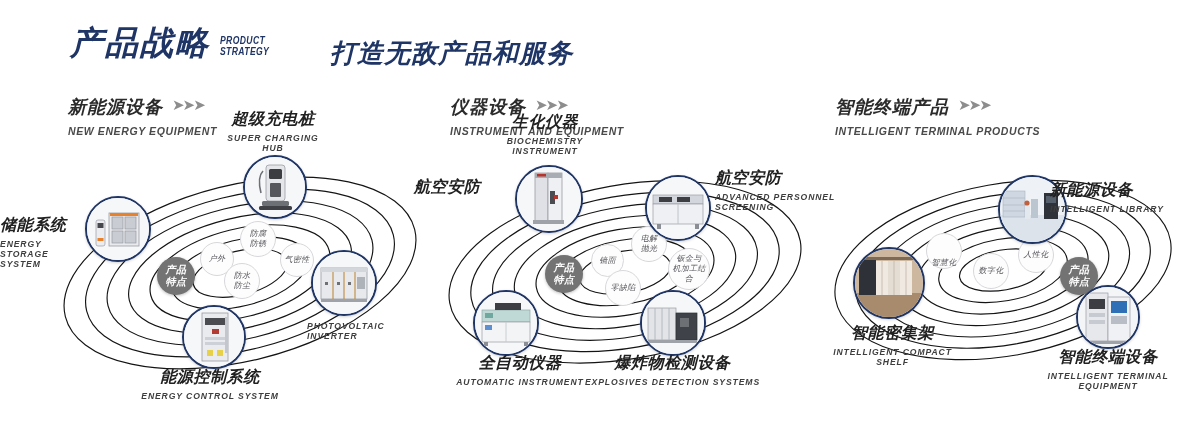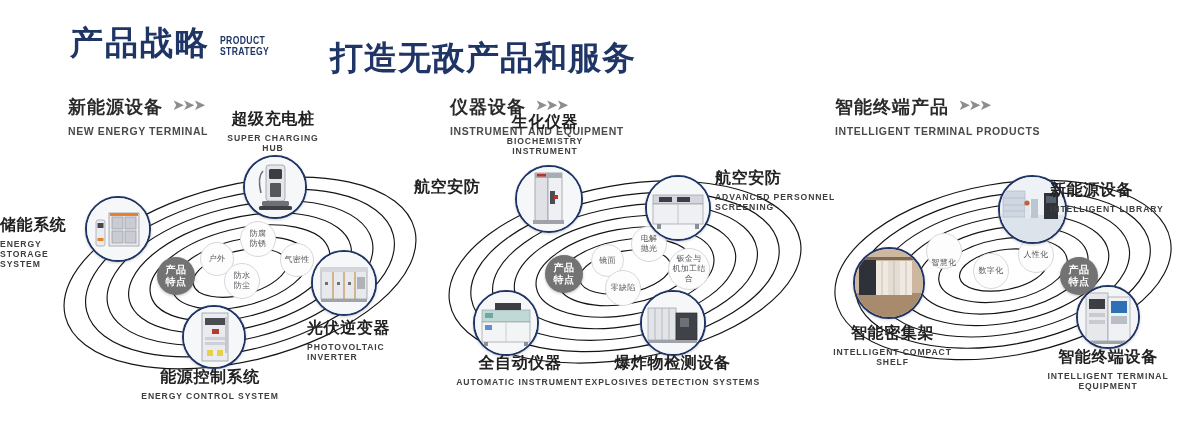--- a/index.html
+++ b/index.html
@@ -4,37 +4,37 @@
 <style>
   html,body{margin:0;padding:0;}
   body{
     width:1200px;height:422px;
     background:#ffffff;
     font-family:"Liberation Sans","DejaVu Sans",sans-serif;
     overflow:hidden;
     position:relative;
     color:#2a2a2a;
   }
-  #stage{position:absolute;left:0;top:0;width:1200px;height:422px;}
+  #stage{position:absolute;left:0;top:0;width:1200px;height:422px;font-style:italic;}
 
   
   .hdr{position:absolute;left:70px;top:26px;display:flex;align-items:flex-end;}
   .hdr-cn{
     font-size:33px;font-weight:bold;color:#1f3566;letter-spacing:2px;
     line-height:1;font-family:"Liberation Sans","DejaVu Sans",sans-serif;
   }
   .hdr-en{
     margin-left:10px;margin-bottom:2px;
     font-size:11px;font-weight:bold;color:#1f3566;line-height:11px;
     letter-spacing:0.5px;transform:scaleX(.78);transform-origin:left bottom;
     white-space:pre-line;
   }
   .hdr-slogan{
     position:absolute;left:330px;top:36px;
-    font-size:33px;font-weight:bold;color:#1f3566;letter-spacing:1px;
+    font-size:26px;font-weight:bold;color:#1f3566;letter-spacing:1px;
   }
 
   
   .sec-head{position:absolute;}
   .sec-head .cn{
     font-size:18px;font-weight:bold;color:#2b2b2b;letter-spacing:1px;
     display:inline-block;vertical-align:middle;
   }
   .sec-head .arrows{
     display:inline-block;vertical-align:middle;margin-left:9px;
@@ -87,21 +87,21 @@
 
   <div class="hdr">
     <div class="hdr-cn">产品战略</div>
     <div class="hdr-en">PRODUCT
 STRATEGY</div>
   </div>
   <div class="hdr-slogan">打造无敌产品和服务</div>
 
   <div class="sec-head" style="left:68px;top:95px;">
     <span class="cn">新能源设备</span><span class="arrows">➤➤➤</span>
-    <div class="en">NEW ENERGY TERMINAL</div>
+    <div class="en">NEW ENERGY EQUIPMENT</div>
   </div>
 
   <div class="sec-head" style="left:450px;top:95px;">
     <span class="cn">仪器设备</span><span class="arrows">➤➤➤</span>
     <div class="en">INSTRUMENT AND EQUIPMENT</div>
   </div>
 
   <div class="sec-head" style="left:835px;top:95px;">
     <span class="cn">智能终端产品</span><span class="arrows">➤➤➤</span>
     <div class="en">INTELLIGENT TERMINAL PRODUCTS</div>
@@ -184,21 +184,20 @@
         <line x1="31" y1="20" x2="31" y2="47" stroke="#c08a3e" stroke-width="1.1"></line>
         <line x1="42" y1="20" x2="42" y2="47" stroke="#c08a3e" stroke-width="1.1"></line>
         <rect x="44" y="25" width="8" height="12" fill="#aeb2b9"></rect>
         <rect x="12" y="30" width="3" height="3" fill="#6d7075"></rect>
         <rect x="24" y="30" width="3" height="3" fill="#6d7075"></rect>
         <rect x="35" y="30" width="3" height="3" fill="#6d7075"></rect>
         <rect x="8" y="47" width="46" height="3" fill="#9fa3a9"></rect>
       </svg>
     </div>
     <div class="lbl l" style="left:252px;top:163px;width:130px;">
-      <div class="cn">光伏逆变器</div>
       <div class="en">PHOTOVOLTAIC INVERTER</div>
     </div>
 
     <div class="node" style="left:127px;top:150px;width:60px;height:60px;">
       <svg viewBox="0 0 60 60">
         <rect width="60" height="60" fill="#f6f7f9"></rect>
         <rect x="18" y="6" width="26" height="48" fill="#e9ebee" stroke="#9a9ca4" stroke-width=".8"></rect>
         <rect x="21" y="11" width="20" height="7" fill="#4a4c52"></rect>
         <rect x="28" y="22" width="7" height="5" fill="#b33a33"></rect>
         <rect x="21" y="30" width="20" height="3" fill="#cdd0d6"></rect>

